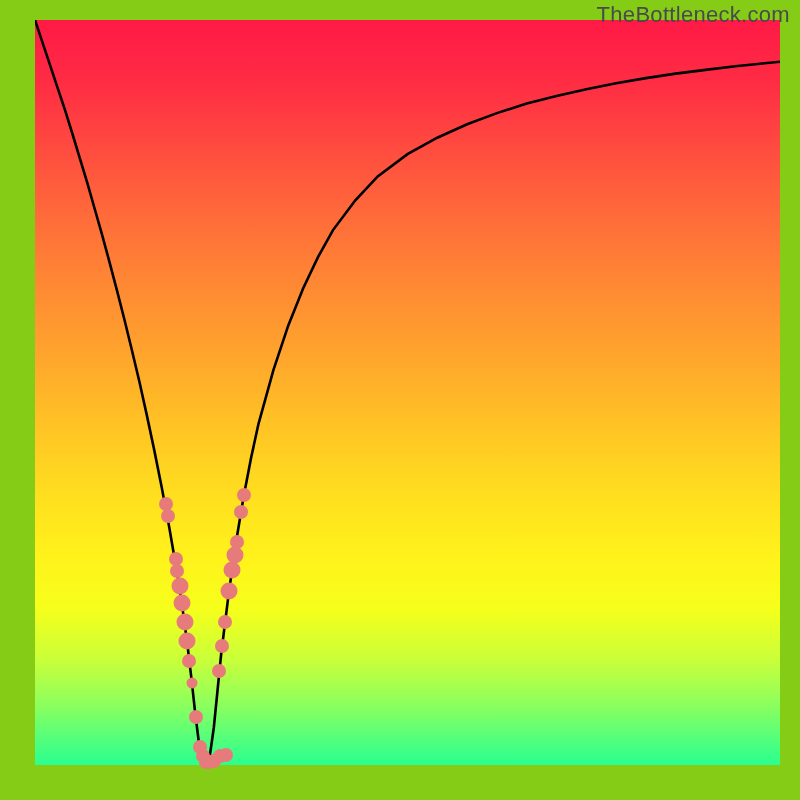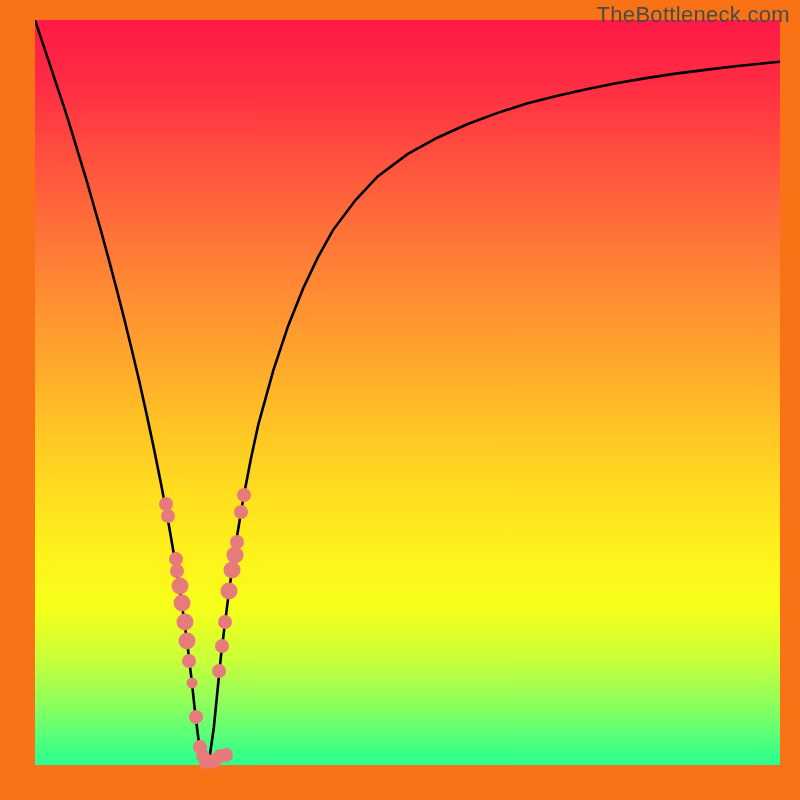--- a/index.html
+++ b/index.html
@@ -1,16 +1,16 @@
 <!DOCTYPE html>
 <html><head>
 <meta charset="utf-8">
 <style>
   html,body{margin:0;padding:0;width:800px;height:800px;background:#000;overflow:hidden;font-family:Arial,Helvetica,sans-serif}
-  .stage{position:relative;width:800px;height:800px;background:#f97316}
+  .stage{position:relative;width:800px;height:800px;background:#84cc16}
   .plot{position:absolute;left:35px;top:20px;width:745px;height:745px;
         background:linear-gradient(to bottom,
           #ff1a46 0%, #ff2b44 8%, #ff4740 16%, #ff6a3a 26%,
           #ff8a33 36%, #ffa82c 46%, #ffc524 55%, #ffdf1f 64%,
           #fff21b 72%, #f6ff1b 79%, #c8ff3a 86%, #8bff5e 92%,
           #4dff7f 97%, #2aff8f 100%)}
   .watermark{position:absolute;top:2px;right:10px;color:#4a4a4a;font-size:22px;font-weight:400;letter-spacing:.3px}
   .curve{position:absolute;left:35px;top:20px;width:745px;height:745px;pointer-events:none}
   .markers{position:absolute;left:35px;top:20px;width:745px;height:745px}
   .mk{position:absolute;border-radius:50%;background:#e77b7c;transform:translate(-50%,-50%)}

